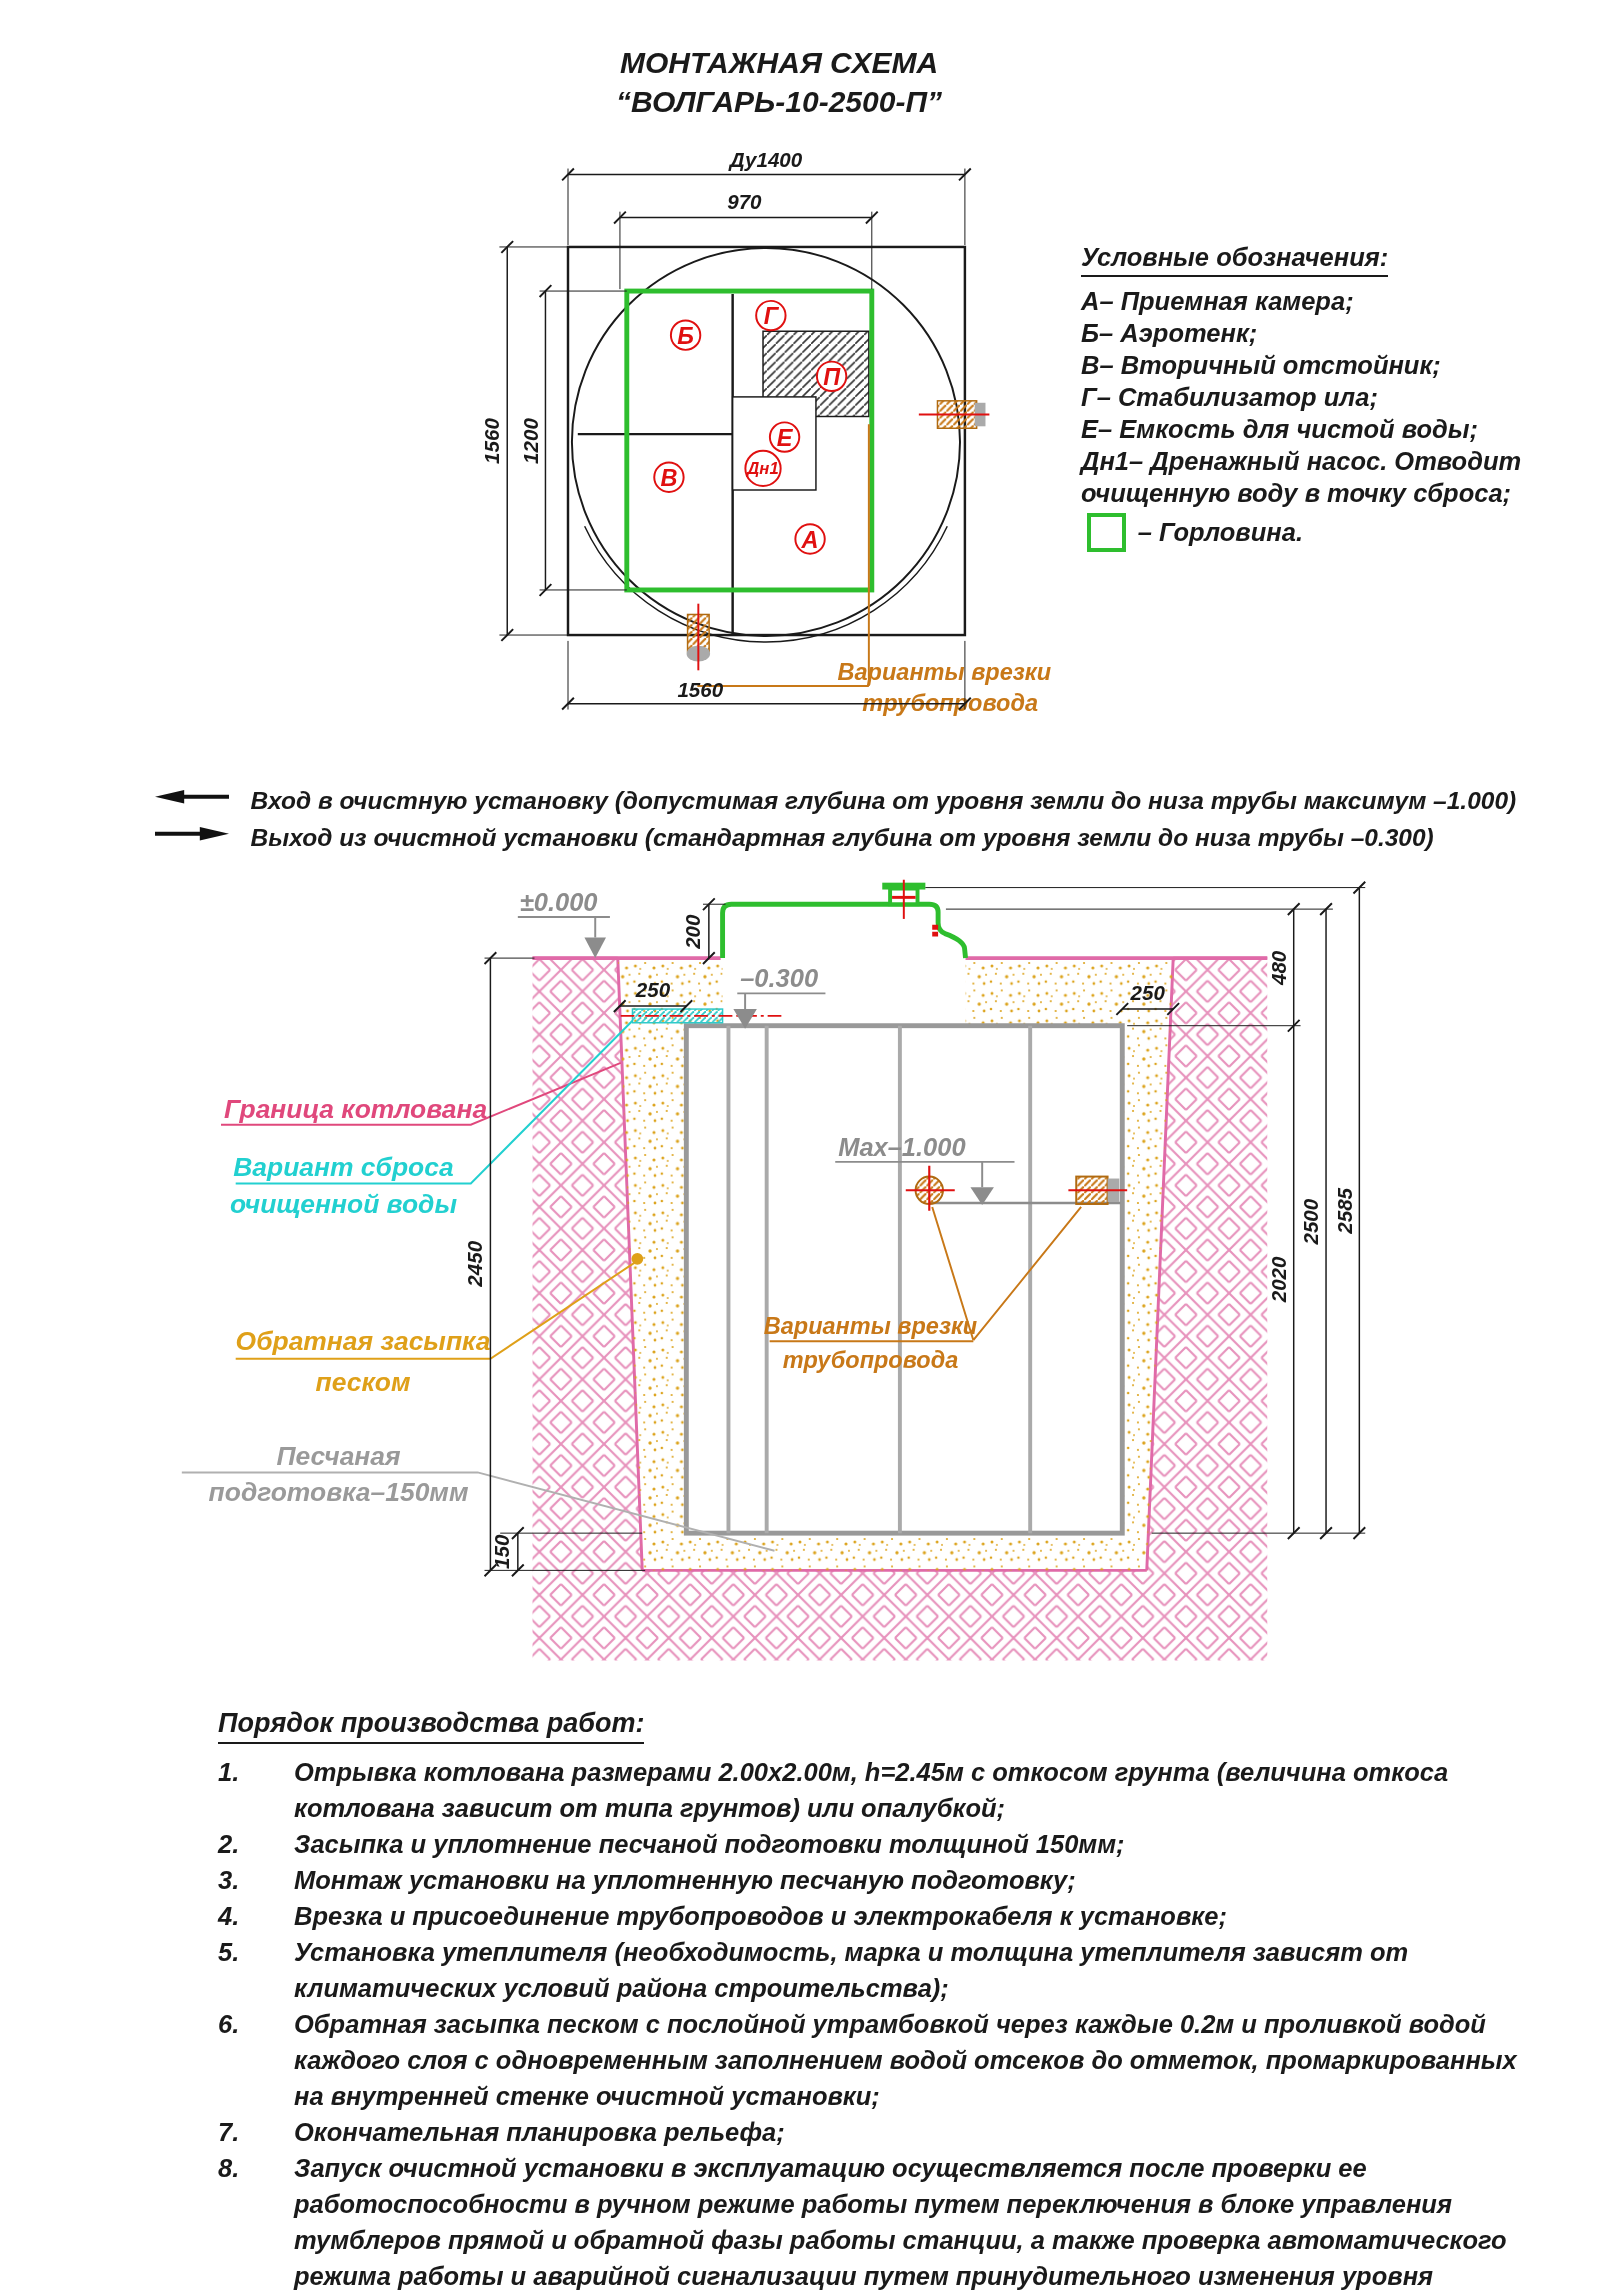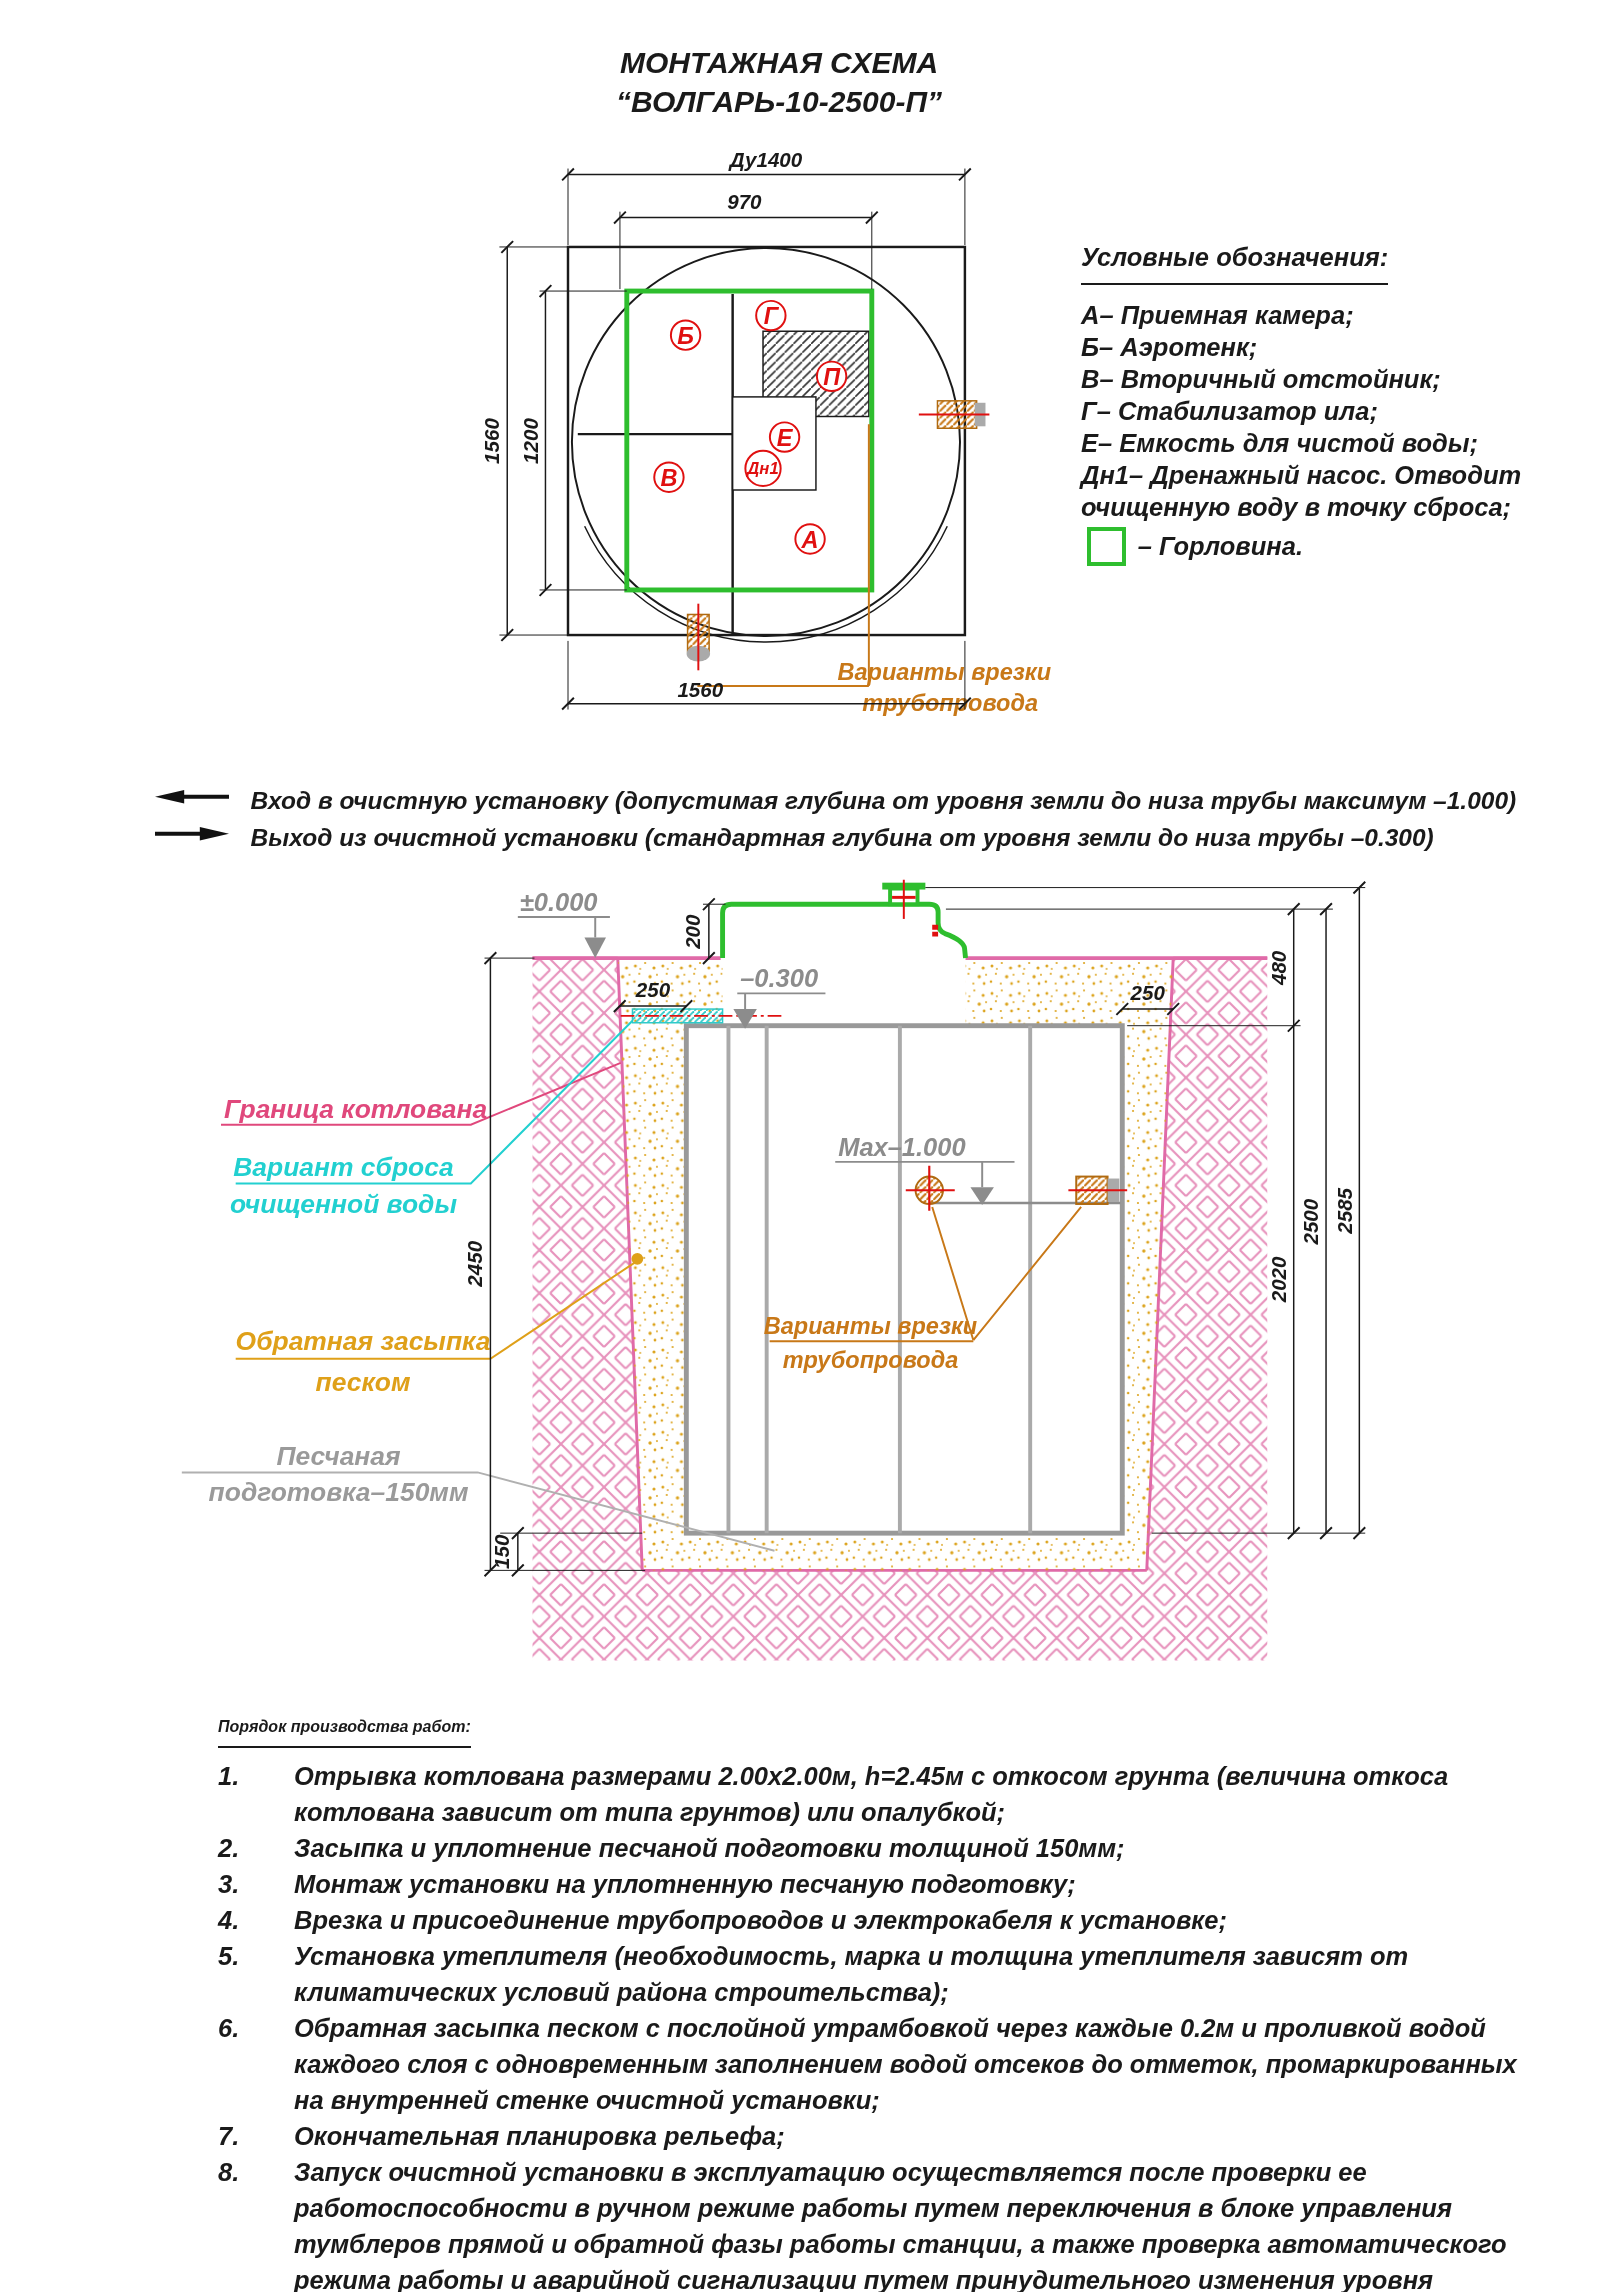--- a/index.html
+++ b/index.html
@@ -3,30 +3,30 @@
 <meta charset="utf-8">
 <style>
   html,body{margin:0;padding:0;background:#fff;}
   #sheet{position:relative;width:1621px;height:2293px;background:#fff;overflow:hidden;
          font-family:"Liberation Sans",sans-serif;color:#1a1a1a;}
   .abs{position:absolute;}
   .ti{font-style:italic;font-weight:700;}
   #doc-title{left:485px;top:43px;width:588px;text-align:center;font-size:30px;line-height:39px;}
   
   #legend{left:1081px;top:241px;width:480px;font-size:25.5px;line-height:32px;}
-  #legend .lg-title{display:inline-block;border-bottom:2.9px solid #1a1a1a;padding-bottom:10px;margin-bottom:14px;}
+  #legend .lg-title{display:inline-block;border-bottom:2.9px solid #1a1a1a;padding-bottom:2px;margin-bottom:8px;}
   #legend .lg-row{margin:0;}
   .lg-gorlovina{display:flex;align-items:center;margin-top:3.9px;padding-left:6px;}
   .lg-box{width:31px;height:31px;border:4.9px solid #2ebe2e;margin-right:11.8px;flex:0 0 auto;}
   
   .flow-row{left:155px;width:1431px;display:flex;font-size:24.5px;}
   .flow-row svg{margin-right:21.6px;flex:0 0 auto;}
   
   #worklist{left:218px;top:1705px;width:1323px;font-size:25.5px;line-height:36px;}
-  #worklist .wl-title{display:inline-block;border-bottom:2.9px solid #1a1a1a;padding-bottom:1px;margin-bottom:9.8px;font-size:16px;}
+  #worklist .wl-title{display:inline-block;border-bottom:2.9px solid #1a1a1a;padding-bottom:1px;margin-bottom:9.8px;font-size:27px;}
   .wl-row{display:grid;grid-template-columns:76px 1fr;align-items:start;}
   
   text{font-family:"Liberation Sans",sans-serif;font-style:italic;font-weight:700;}
   .dim{font-size:21px;fill:#1a1a1a;}
   .lvl{font-size:26px;fill:#8c8c8c;}
   .lbl-red{font-size:24px;fill:#e01010;}
   .lbl-red-s{font-size:17px;fill:#e01010;}
   .lbl-pink{font-size:27px;fill:#e0487c;}
   .lbl-cyan{font-size:27px;fill:#22d0d0;}
   .lbl-sand{font-size:27px;fill:#dfa019;}

